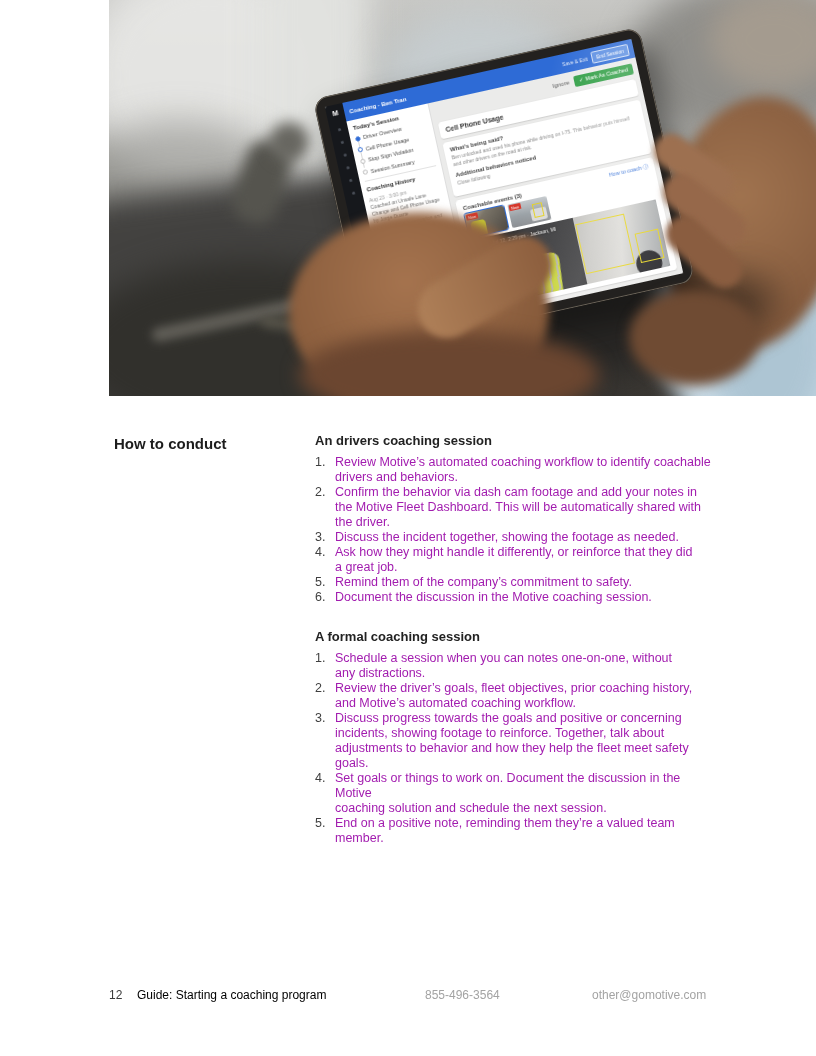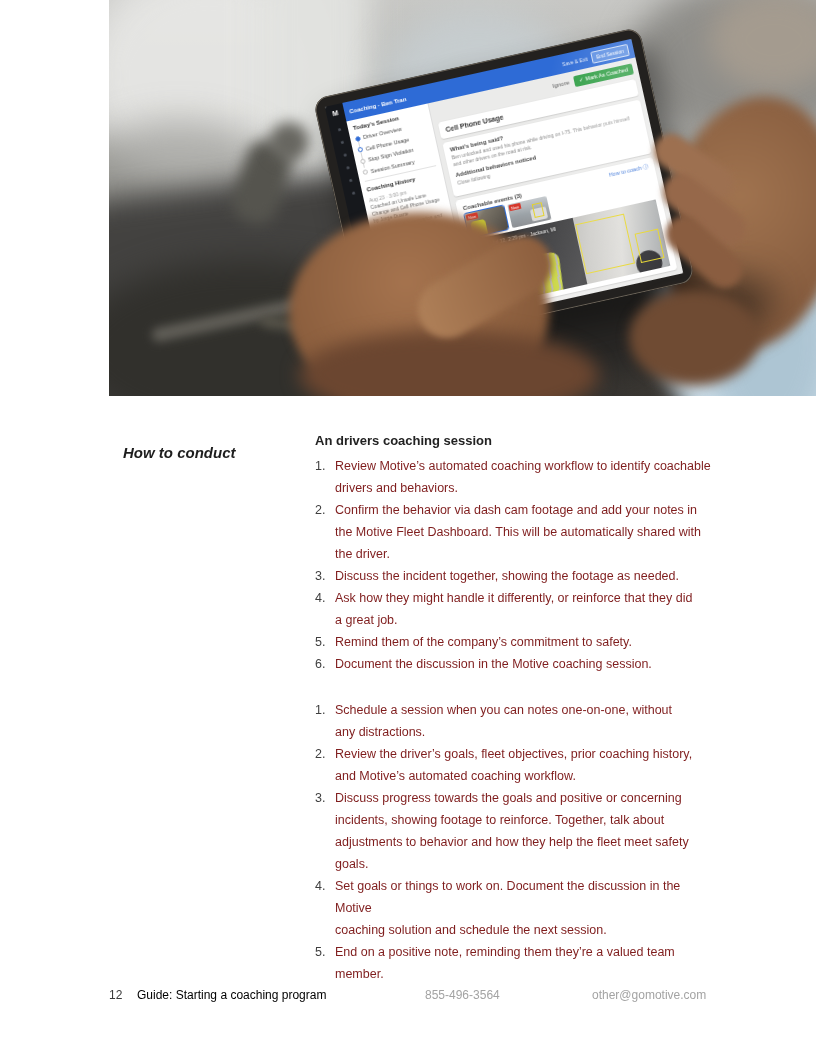--- a/index.html
+++ b/index.html
@@ -99,26 +99,26 @@
   .ybox2{position:absolute;left:85%;top:42%;width:12%;height:42%;border:1px solid #e6d41f;}
   .p-meta{position:absolute;top:3px;left:4px;display:flex;align-items:center;gap:3px;z-index:3;}
   .p-badge{background:#d6382c;color:#fff;font-size:4.5px;padding:1px 2.5px;border-radius:1px;}
   .p-time{color:#fff;font-size:5px;text-shadow:0 0 2px rgba(0,0,0,.8);white-space:nowrap;}
   .speed{position:absolute;left:5px;top:22px;width:16px;padding:2px 0;background:rgba(15,15,15,.85);
          border-radius:2px;text-align:center;z-index:3;}
   .speed-v{color:#fff;font-size:6.5px;font-weight:bold;line-height:1;}
   .speed-u{color:#bbb;font-size:3.5px;line-height:1.2;}
 
   
-  .left-heading{position:absolute;left:111px;top:432px;margin:12px;font-size:15px;font-weight:bold;color:#1d1d1d;font-style:italic;}
+  .left-heading{position:absolute;left:111px;top:432px;margin:3px;font-size:15px;font-weight:bold;color:#1d1d1d;}
   .content-col{position:absolute;left:315px;top:433px;width:402px;}
   .sec-title{margin:0 0 7px;font-size:13px;font-weight:bold;color:#222;}
   .list{margin:0 0 24px;padding:0;list-style:none;counter-reset:nitem;}
   .list li{display:grid;grid-template-columns:20px 1fr;counter-increment:nitem;
-           font-size:12.5px;line-height:22px;color:#7f1d1d;}
+           font-size:12.5px;line-height:15px;color:#a21caf;}
   .list li::before{content:counter(nitem) ".";color:#3f3f3f;}
   .list li span{white-space:pre-line;}
 
   
   .footer{position:absolute;left:0;top:988px;width:816px;height:20px;font-size:12px;}
   .f-num{position:absolute;left:109px;color:#3a3a3a;}
   .f-title{position:absolute;left:137px;color:#000000;}
   .f-phone{position:absolute;left:425px;color:#a3a3a3;}
   .f-email{position:absolute;left:592px;color:#a3a3a3;}
 </style>
@@ -287,20 +287,21 @@
           </li>
         <li>
             <span>Remind them of the company’s commitment to safety.</span>
           </li>
         <li>
             <span>Document the discussion in the Motive coaching session.</span>
           </li>
       </ol>
     </section>
     <section>
+      <h3 class="sec-title">A formal coaching session</h3>
       <ol class="list">
         <li>
             <span>Schedule a session when you can notes one-on-one, without
 any distractions.</span>
           </li>
         <li>
             <span>Review the driver’s goals, fleet objectives, prior coaching history,
 and Motive’s automated coaching workflow.</span>
           </li>
         <li>

